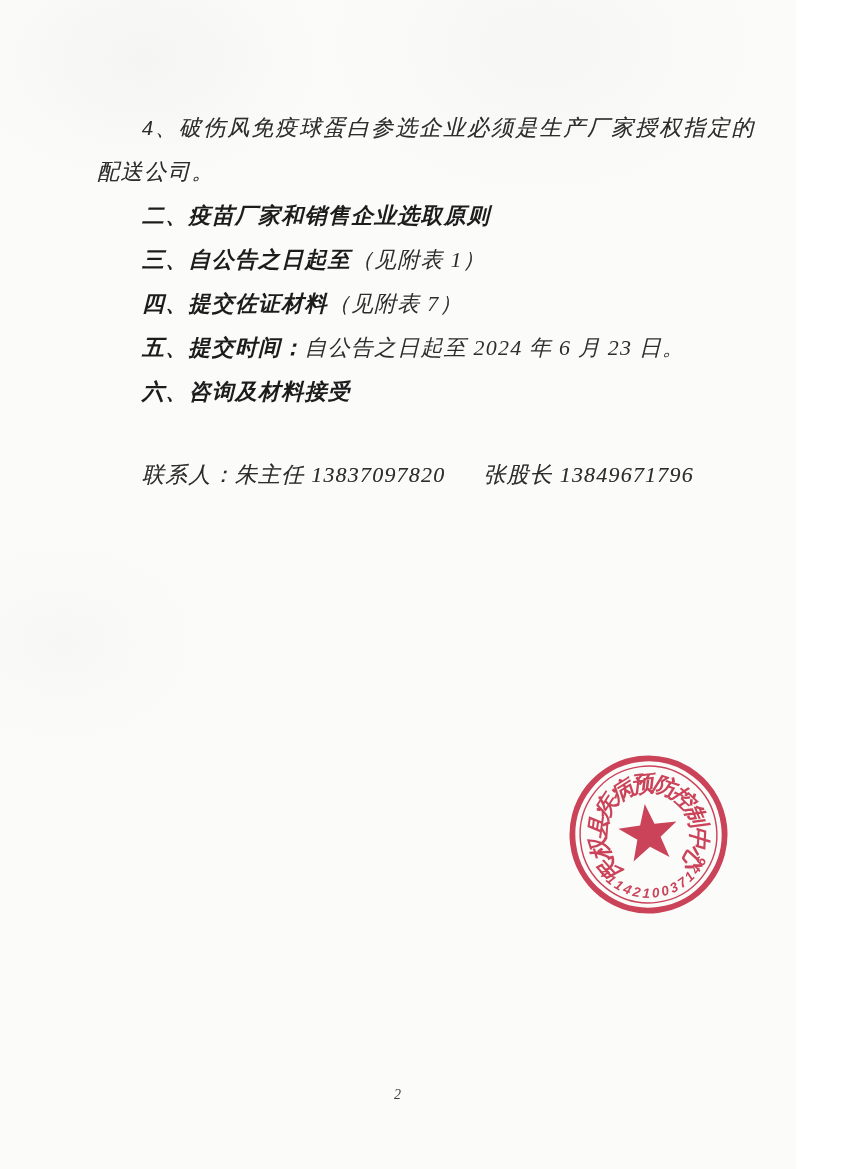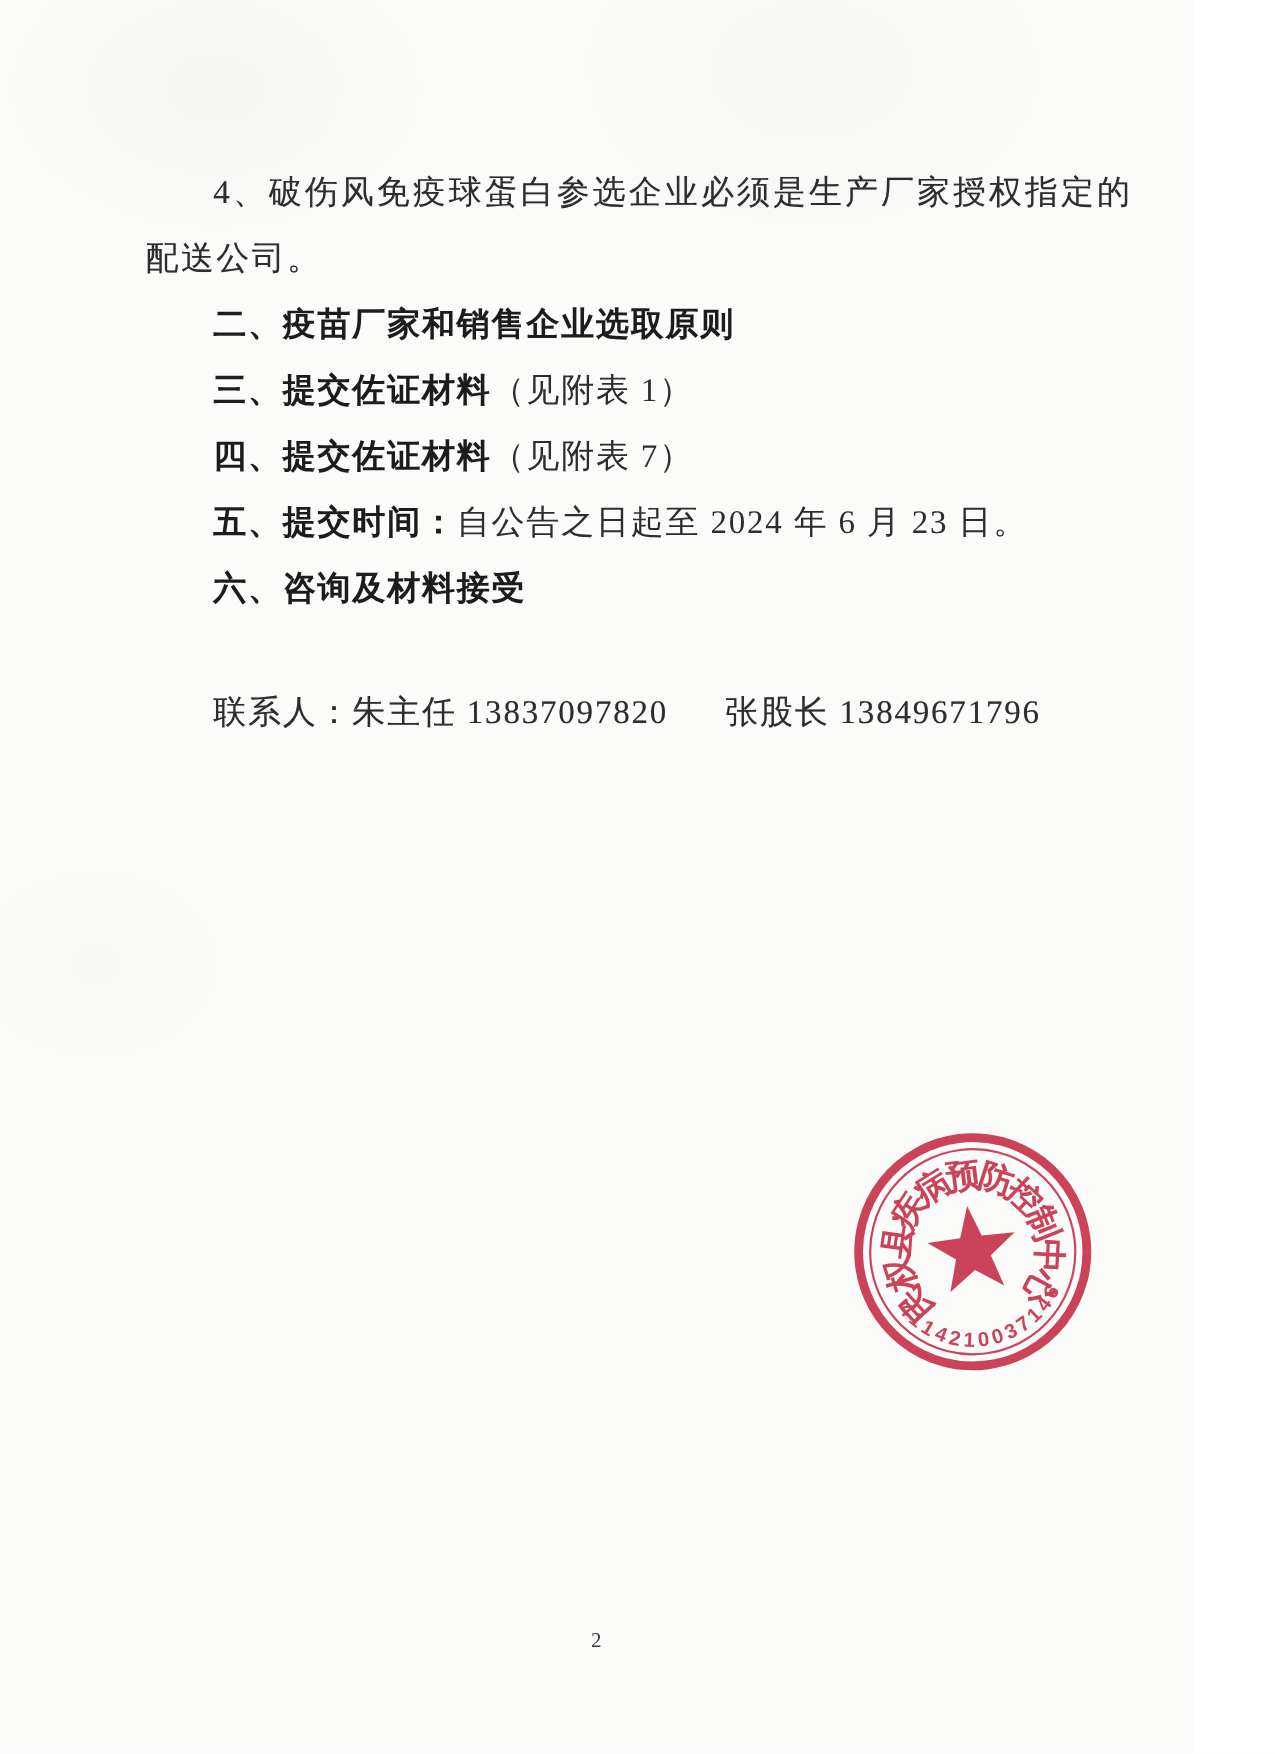--- a/index.html
+++ b/index.html
@@ -10,20 +10,21 @@
     overflow: hidden;
   }
   .page {
     position: relative;
     width: 796px; height: 1169px;
     background:
       radial-gradient(260px 180px at 18% 5%, rgba(130,130,130,0.05), transparent 70%),
       radial-gradient(320px 220px at 68% 4%, rgba(130,130,130,0.04), transparent 70%),
       radial-gradient(200px 150px at 8% 55%, rgba(130,130,130,0.03), transparent 70%),
       #fbfbfa;
+    font-style: italic;
   }
   .content {
     position: absolute;
     left: 97px; top: 106px; width: 658px;
     color: #2d2d2d;
   }
   .para, .heading, .list-item, .contact-row, .date-row {
     margin: 0;
     font-size: 22px;
     line-height: 44px;
@@ -98,21 +99,21 @@
 
 <div class="page">
   <div class="content">
 
     <p class="para indent">4、破伤风免疫球蛋白参选企业必须是生产厂家授权指定的配送公司。</p>
 
     <p class="heading indent">二、疫苗厂家和销售企业选取原则</p>
 
 
     <div class="list-item indent">
-      <span class="bold">三、提交佐证材料</span><span class="rest">（见附表 1）</span>
+      <span class="bold">三、自公告之日起至</span><span class="rest">（见附表 1）</span>
     </div>
 
     <div class="list-item indent">
       <span class="bold">四、提交佐证材料</span><span class="rest">（见附表 7）</span>
     </div>
 
     <div class="list-item indent">
       <span class="bold">五、提交时间：</span><span class="rest">自公告之日起至 2024 年 6 月 23 日。</span>
     </div>
 

